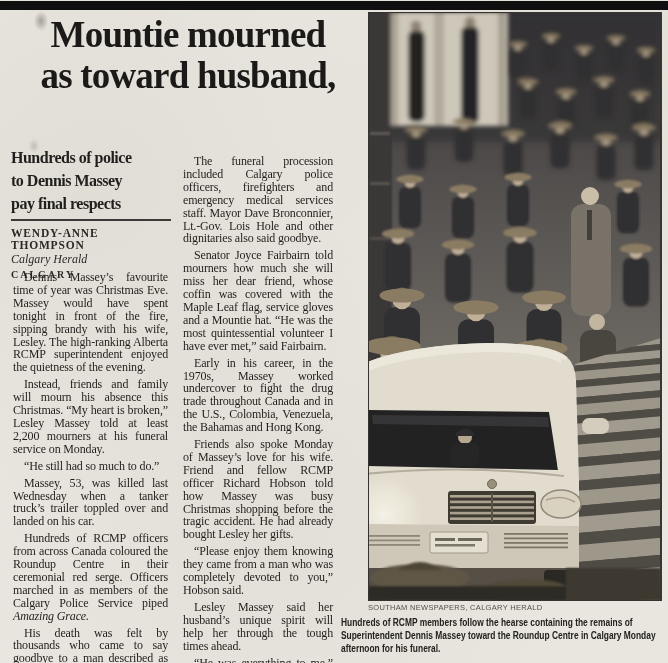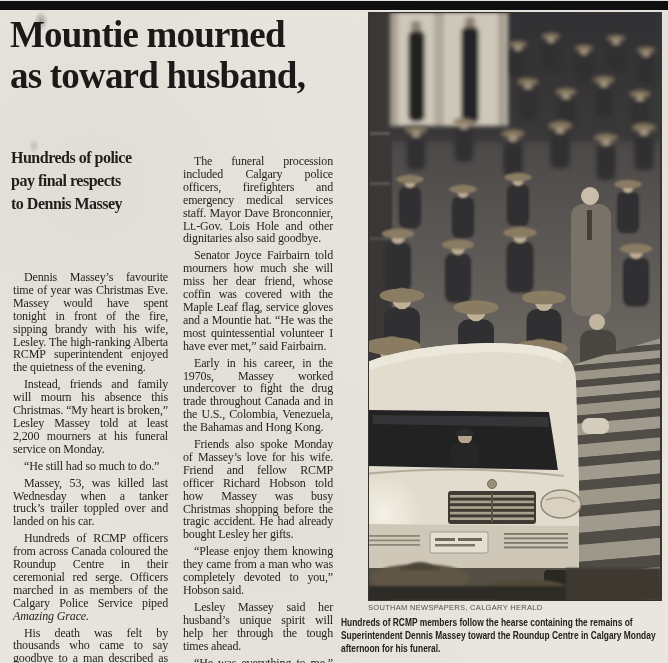--- a/index.html
+++ b/index.html
@@ -13,21 +13,21 @@
     font-family:"Liberation Serif","DejaVu Serif",serif;
     color:#211f1d;
   }
   .topbar{position:absolute;left:0;top:1px;width:668px;height:9px;background:#0f0f0f;}
   .smudge{position:absolute;left:33px;top:10px;width:16px;height:22px;
     background:radial-gradient(ellipse at center, rgba(40,38,35,.35), transparent 65%);}
   .smudge2{position:absolute;left:28px;top:138px;width:12px;height:16px;
     background:radial-gradient(ellipse at center, rgba(40,38,35,.18), transparent 65%);}
 
   .headline{position:absolute;left:10px;top:14px;width:356px;
-    font-size:37px;line-height:41px;font-weight:700;letter-spacing:-0.8px;color:#1b1a18;}
+    font-size:37px;line-height:41px;font-weight:700;letter-spacing:-0.8px;color:#1b1a18;text-align:center;}
   .subhead{position:absolute;left:11px;top:146px;width:175px;
     font-size:16px;line-height:23px;font-weight:700;letter-spacing:-0.5px;color:#201f1d;}
 
   .byline{position:absolute;left:11px;top:219px;width:160px;}
   .byline-rule{height:2px;background:#3a3936;margin-bottom:6px;}
   .byline-author{font-size:11.5px;font-weight:700;letter-spacing:0.8px;color:#2a2927;}
   .byline-pub{font-size:12px;font-style:italic;margin-top:1px;color:#2a2927;}
   .byline-place{font-size:10px;font-weight:700;letter-spacing:2px;margin-top:2px;color:#2a2927;}
 
   .col{position:absolute;font-size:12px;line-height:12.9px;letter-spacing:-0.15px;
@@ -56,24 +56,30 @@
   <div class="smudge"></div>
   <div class="smudge2"></div>
 
   <div class="headline">
     <div>Mountie mourned</div>
     <div>as toward husband,</div>
   </div>
 
   <div class="subhead">
     <div>Hundreds of police</div>
+    <div>to Dennis Massey</div>
     <div>pay final respects</div>
-    <div>to Dennis Massey</div>
-  </div>
-
+  </div>
+
+  <div class="byline">
+    <div class="byline-rule"></div>
+    <div class="byline-author">WENDY-ANNE THOMPSON</div>
+    <div class="byline-pub">Calgary Herald</div>
+    <div class="byline-place">CALGARY</div>
+  </div>
 
   <div class="col col1">
     <p>Dennis Massey’s favourite time of year was Christmas Eve. Massey would have spent tonight in front of the fire, sipping brandy with his wife, Lesley. The high-ranking Alberta RCMP superintendent enjoyed the quietness of the evening.</p>
     <p>Instead, friends and family will mourn his absence this Christmas. “My heart is broken,” Lesley Massey told at least 2,200 mourners at his funeral service on Monday.</p>
     <p>“He still had so much to do.”</p>
     <p>Massey, 53, was killed last Wednesday when a tanker truck’s trailer toppled over and landed on his car.</p>
     <p><span>Hundreds of RCMP officers from across Canada coloured the Roundup Centre in their ceremonial red serge. Officers marched in as members of the Calgary Police Service piped </span><em>Amazing Grace.</em></p>
     <p>His death was felt by thousands who came to say goodbye to a man described as someone who “loved to live and lived to love.”</p>
   </div>
 

